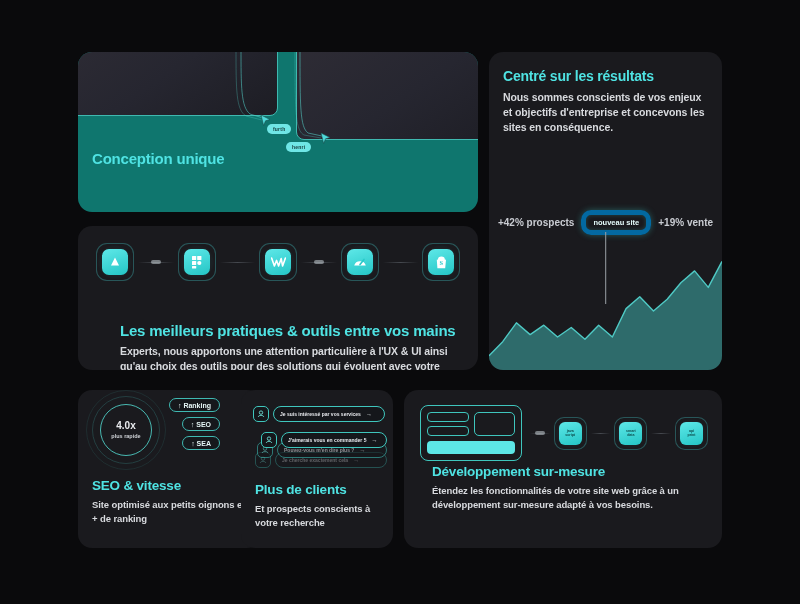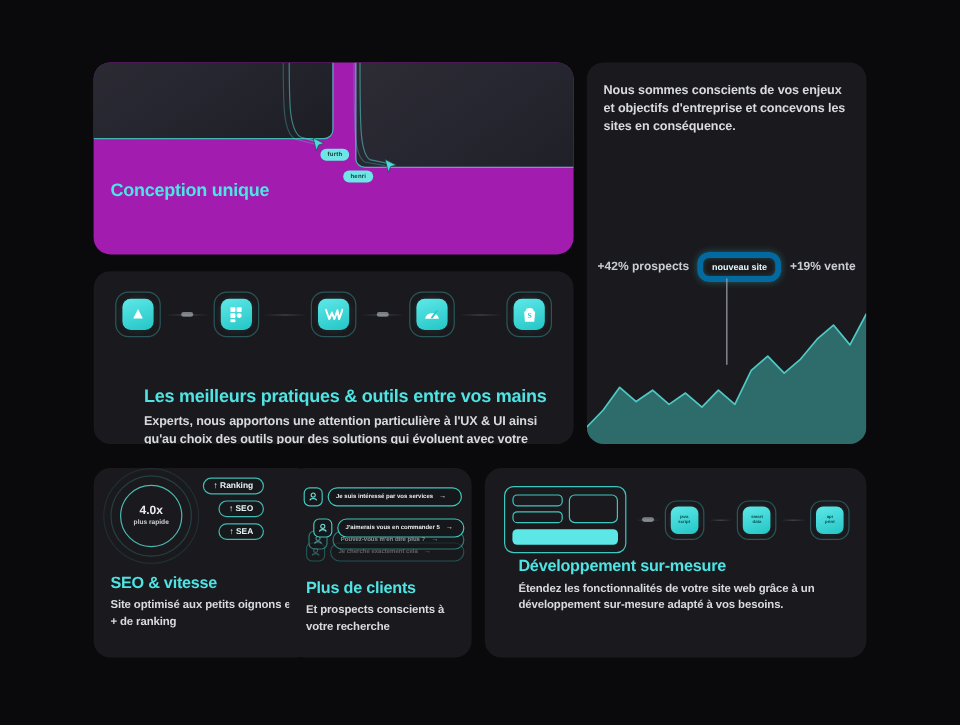--- a/index.html
+++ b/index.html
@@ -29,21 +29,21 @@
   .card-desc {
     color: #d8dade;
     font-size: 10.5px;
     line-height: 1.45;
     font-weight: 600;
     letter-spacing: -0.1px;
   }
   .card-desc.sm { font-size: 9.5px; }
 
   
-  #card-design { left: 78px; top: 52px; width: 400px; height: 160px; background:#a21caf; }
+  #card-design { left: 78px; top: 52px; width: 400px; height: 160px; background:#0f766e; }
   .design-art {
     position: absolute; left: 0; top: 0; width: 400px; height: 105px;
     overflow: hidden;
   }
   .mock-pane {
     position: absolute;
     border: 1px solid #3fb9b0;
     border-radius: 8px;
     background: linear-gradient(145deg, #2e2c35 0%, #262630 50%, #1d1d24 100%);
   }
@@ -284,20 +284,21 @@
 
     </div>
     <div class="tools-text">
       <div class="card-title">Les meilleurs pratiques &amp; outils entre vos mains</div>
       <div class="card-desc">Experts, nous apportons une attention particulière à l'UX &amp; UI ainsi qu'au choix des outils pour des solutions qui évoluent avec votre vision.</div>
     </div>
   </div>
 
   <div class="card" id="card-results">
     <div class="results-head">
+      <div class="card-title">Centré sur les résultats</div>
       <div class="card-desc">Nous sommes conscients de vos enjeux et objectifs d'entreprise et concevons les sites en conséquence.</div>
     </div>
 
     <div class="chart-zone">
       <div class="chart-labels">
         <span class="chart-lab">+42% prospects</span>
         <span class="chart-pill">nouveau site</span>
         <span class="chart-lab">+19% vente</span>
       </div>
       <div class="chart-stem"></div>

